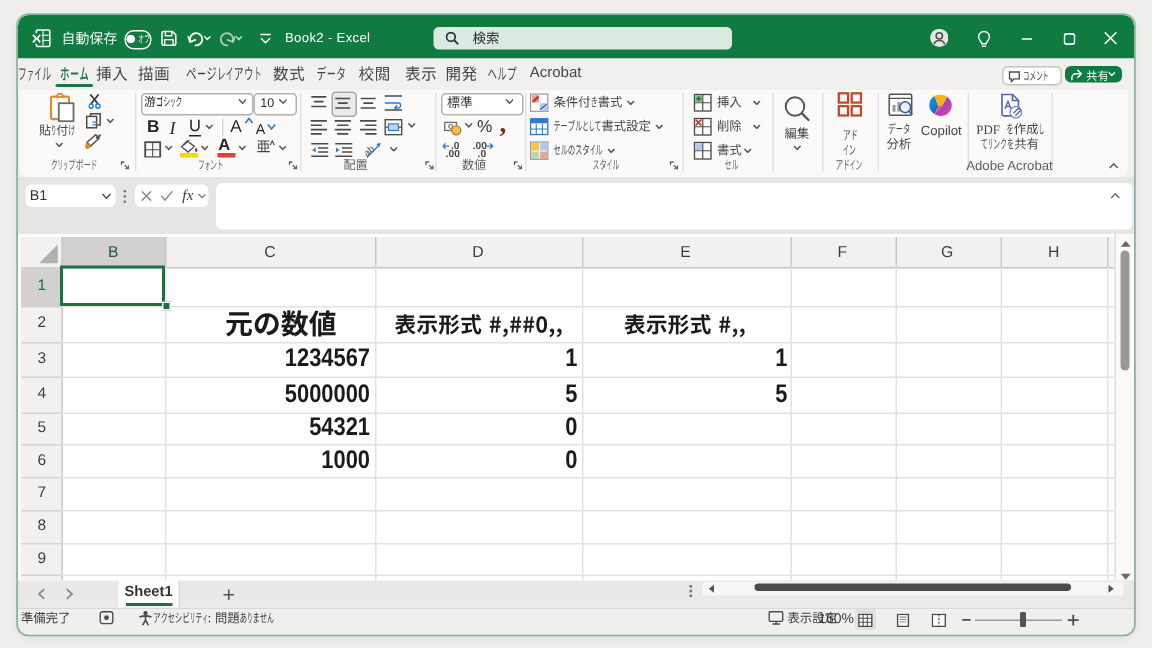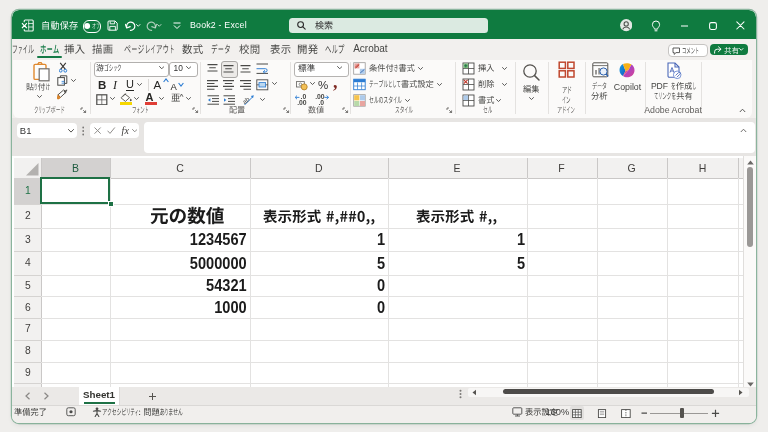--- a/index.html
+++ b/index.html
@@ -498,21 +498,21 @@
 <svg class="ab" style="left:652.0px;top:51.5px" width="19.0" height="18.0" viewBox="0 0 19 18">
       <path d="M4 1 h7 l4 4 v9 a1.2 1.2 0 0 1 -1.2 1.2 H5.2 A1.2 1.2 0 0 1 4 14 Z" fill="#fff" stroke="#4b68b8" stroke-width="1.1"></path>
 <path d="M11 1 v4 h4" fill="none" stroke="#4b68b8" stroke-width="1.1"></path>
 <circle cx="13.2" cy="12.8" r="3.8" fill="#fff" stroke="#7b95d6" stroke-width="1"></circle>
 <path d="M11.6 13.5 l2.8-2.8 a1 1 0 0 1 1.5 1.5 l-3 3" fill="none" stroke="#4b68b8" stroke-width="0.9"></path>
 <path d="M6 10.5 L8 5.5 L10 10.5 M6.8 9 h2.5" fill="none" stroke="#4b68b8" stroke-width="0.9"></path>
     </svg>
 <svg class="ab" style="left:658.9px;top:71.1px" width="27.2" height="10.5">
       <path transform="translate(0 7.98)" d="M2.2 -6.6Q2.2 -6.4 2.2 -6.1Q2.1 -5.7 2 -5.3Q1.9 -4.9 1.8 -4.5Q1.7 -4.1 1.5 -3.8Q1.6 -3.9 1.7 -3.9Q1.9 -4 2 -4Q2.1 -4.1 2.2 -4.1Q2.5 -4.1 2.7 -3.8Q2.9 -3.5 2.9 -3Q2.9 -2.9 2.9 -2.6Q2.9 -2.4 2.9 -2.1Q2.9 -1.8 2.9 -1.6Q2.9 -1.3 2.9 -1.1L2.5 -1.1Q2.5 -1.3 2.5 -1.5Q2.5 -1.7 2.5 -2Q2.5 -2.2 2.5 -2.5Q2.5 -2.7 2.5 -2.8Q2.5 -3.2 2.4 -3.4Q2.3 -3.6 2.1 -3.6Q1.8 -3.6 1.6 -3.4Q1.4 -3.2 1.2 -2.9Q1.1 -2.8 1 -2.5Q0.9 -2.3 0.8 -2.1L0.5 -2.5Q0.8 -3.1 1 -3.6Q1.3 -4.1 1.4 -4.5Q1.6 -5 1.7 -5.3Q1.7 -5.7 1.8 -6Q1.8 -6.4 1.8 -6.7ZM0.6 -5.7Q0.8 -5.7 1 -5.7Q1.2 -5.6 1.4 -5.6Q1.7 -5.6 2.1 -5.7Q2.5 -5.7 2.9 -5.8Q3.2 -5.8 3.6 -5.9L3.6 -5.3Q3.3 -5.2 3 -5.2Q2.8 -5.1 2.5 -5.1Q2.2 -5.1 1.9 -5.1Q1.6 -5.1 1.4 -5.1Q1.3 -5.1 1.1 -5.1Q1 -5.1 0.9 -5.1Q0.7 -5.1 0.6 -5.1ZM4.3 -3.7Q4.2 -3.7 4.2 -3.6Q4.1 -3.6 4 -3.5Q3.9 -3.5 3.9 -3.4Q3.6 -3.3 3.3 -3Q2.9 -2.8 2.6 -2.5Q2.3 -2.2 2.2 -2Q2 -1.8 1.9 -1.5Q1.8 -1.3 1.8 -1Q1.8 -0.8 1.8 -0.6Q1.9 -0.5 2 -0.4Q2.1 -0.3 2.3 -0.3Q2.5 -0.2 2.6 -0.2Q2.9 -0.2 3.3 -0.3Q3.7 -0.3 4 -0.4L4 0.2Q3.8 0.3 3.5 0.3Q3.3 0.3 3.1 0.4Q2.8 0.4 2.6 0.4Q2.3 0.4 2 0.3Q1.7 0.2 1.5 -0.1Q1.4 -0.4 1.4 -0.9Q1.4 -1.3 1.5 -1.6Q1.6 -1.9 1.7 -2.2Q1.9 -2.4 2.1 -2.7Q2.3 -2.9 2.6 -3.1Q2.8 -3.3 3 -3.4Q3.2 -3.6 3.4 -3.7Q3.6 -3.9 3.7 -4Q3.8 -4.1 3.9 -4.2Q4 -4.2 4.1 -4.3ZM8.9 -5.7L12.8 -5.7L12.8 -5L8.6 -5ZM9.9 -3.8L12.6 -3.8L12.6 -3.2L9.9 -3.2ZM9.9 -2L12.7 -2L12.7 -1.4L9.9 -1.4ZM9.6 -5.5L10.2 -5.5L10.2 0.7L9.6 0.7ZM9.2 -7L9.8 -6.8Q9.6 -6.1 9.3 -5.5Q8.9 -4.8 8.6 -4.3Q8.2 -3.7 7.9 -3.3Q7.8 -3.3 7.7 -3.4Q7.6 -3.5 7.5 -3.6Q7.5 -3.7 7.4 -3.7Q7.8 -4.1 8.1 -4.6Q8.4 -5.2 8.7 -5.7Q9 -6.3 9.2 -7ZM7.2 -7L7.8 -6.8Q7.5 -6.1 7.2 -5.4Q6.8 -4.7 6.4 -4.1Q6 -3.5 5.5 -3Q5.5 -3.1 5.4 -3.2Q5.4 -3.4 5.3 -3.5Q5.2 -3.6 5.2 -3.7Q5.6 -4.1 6 -4.6Q6.3 -5.2 6.7 -5.8Q7 -6.4 7.2 -7ZM6.3 -4.9L7 -5.5L7 -5.5L7 0.7L6.3 0.7ZM14.5 -3.9L16.6 -3.9L16.6 -3.3L14.5 -3.3ZM16.3 -3.9L16.9 -3.9Q16.9 -3.9 16.9 -3.9Q16.9 -3.8 16.9 -3.7Q16.9 -3.7 16.9 -3.6Q16.9 -2.7 16.9 -2.1Q16.8 -1.5 16.8 -1.2Q16.7 -0.9 16.7 -0.8Q16.6 -0.7 16.4 -0.6Q16.3 -0.6 16.2 -0.6Q16 -0.5 15.7 -0.5Q15.5 -0.6 15.2 -0.6Q15.2 -0.7 15.1 -0.9Q15.1 -1 15 -1.2Q15.3 -1.1 15.5 -1.1Q15.8 -1.1 15.9 -1.1Q16 -1.1 16 -1.1Q16.1 -1.2 16.1 -1.2Q16.2 -1.3 16.2 -1.5Q16.3 -1.8 16.3 -2.4Q16.3 -2.9 16.3 -3.8ZM18.6 -6.6L19 -7Q19.3 -6.9 19.5 -6.7Q19.8 -6.6 20.1 -6.4Q20.3 -6.2 20.5 -6.1L20.1 -5.6Q19.9 -5.8 19.7 -6Q19.5 -6.1 19.2 -6.3Q18.9 -6.5 18.6 -6.6ZM19.8 -4.4L20.4 -4.2Q19.9 -2.6 19 -1.3Q18.1 -0.1 16.8 0.6Q16.8 0.6 16.7 0.5Q16.6 0.4 16.5 0.3Q16.4 0.2 16.4 0.1Q17.6 -0.6 18.5 -1.7Q19.3 -2.8 19.8 -4.4ZM14.6 -5.6L20.9 -5.6L20.9 -5L14.6 -5ZM14.2 -5.6L14.8 -5.6L14.8 -3.3Q14.8 -2.8 14.8 -2.3Q14.7 -1.8 14.6 -1.2Q14.6 -0.7 14.4 -0.2Q14.2 0.3 13.9 0.7Q13.9 0.7 13.8 0.6Q13.7 0.5 13.6 0.4Q13.5 0.3 13.4 0.3Q13.7 -0.2 13.9 -0.8Q14.1 -1.5 14.1 -2.1Q14.2 -2.7 14.2 -3.3ZM17.6 -7L18.2 -7Q18.2 -5.9 18.3 -4.8Q18.4 -3.8 18.6 -2.9Q18.7 -2 19 -1.4Q19.2 -0.7 19.5 -0.4Q19.8 -0 20.1 -0Q20.3 -0 20.3 -0.4Q20.4 -0.7 20.5 -1.6Q20.6 -1.5 20.7 -1.4Q20.9 -1.3 21 -1.2Q20.9 -0.5 20.8 -0.1Q20.7 0.3 20.5 0.4Q20.3 0.6 20 0.6Q19.6 0.6 19.3 0.3Q18.9 0 18.7 -0.5Q18.4 -1 18.2 -1.7Q18 -2.4 17.9 -3.3Q17.7 -4.1 17.7 -5.1Q17.6 -6 17.6 -7ZM22.7 -6.5Q22.6 -6.3 22.6 -6.1Q22.6 -5.9 22.6 -5.7Q22.6 -5.3 22.6 -4.8Q22.6 -4.3 22.6 -3.7Q22.6 -3.1 22.6 -2.6Q22.6 -2 22.6 -1.5Q22.6 -1 22.6 -0.8Q22.7 -0.5 22.9 -0.4Q23 -0.3 23.2 -0.3Q23.5 -0.3 23.7 -0.4Q23.9 -0.6 24.1 -0.8Q24.2 -1 24.4 -1.4Q24.5 -1.7 24.6 -2L24.8 -1.4Q24.7 -1.1 24.6 -0.8Q24.4 -0.5 24.2 -0.2Q24 0.1 23.8 0.3Q23.5 0.4 23.2 0.4Q22.9 0.4 22.7 0.2Q22.5 0.1 22.4 -0.4Q22.3 -0.8 22.3 -1.4Q22.3 -1.8 22.3 -2.3Q22.3 -2.7 22.3 -3.2Q22.3 -3.7 22.3 -4.2Q22.3 -4.6 22.3 -5Q22.3 -5.4 22.3 -5.7Q22.3 -5.9 22.3 -6.2Q22.3 -6.4 22.3 -6.6Z" fill="#454543"></path>
     </svg>
-<div class="ab" style="left:638.9px;top:69.7px;height:13px;line-height:13px;font-family:Liberation Sans, sans-serif;font-size:8.6px;font-weight:400;color:#454543;white-space:nowrap">PDF</div>
+<div class="ab" style="left:638.9px;top:69.7px;height:13px;line-height:13px;font-family:Liberation Serif, serif;font-size:8.6px;font-weight:400;color:#454543;white-space:nowrap">PDF</div>
 <svg class="ab" style="left:642.2px;top:80.6px" width="40.6" height="10.5">
       <path transform="translate(0 7.98)" d="M0.4 -5.6Q0.5 -5.6 0.6 -5.6Q0.7 -5.6 0.8 -5.6Q0.9 -5.6 1.1 -5.7Q1.3 -5.7 1.6 -5.8Q1.8 -5.8 2.2 -5.9Q2.5 -5.9 2.8 -6Q3 -6 3.2 -6Q3.5 -6.1 3.7 -6.1Q3.9 -6.1 4 -6.1L4 -5.4Q3.9 -5.4 3.7 -5.4Q3.5 -5.4 3.4 -5.4Q3.2 -5.4 3.1 -5.3Q2.9 -5.2 2.7 -4.9Q2.5 -4.6 2.3 -4.2Q2.2 -3.8 2.1 -3.4Q2.1 -3 2.1 -2.7Q2.1 -2.2 2.2 -1.8Q2.3 -1.4 2.4 -1.2Q2.6 -0.9 2.8 -0.8Q3 -0.6 3.2 -0.5Q3.4 -0.4 3.6 -0.4L3.5 0.3Q3.3 0.2 3 0.1Q2.7 0 2.5 -0.2Q2.3 -0.4 2.1 -0.7Q1.9 -1.1 1.8 -1.5Q1.7 -1.9 1.7 -2.5Q1.7 -3.2 1.8 -3.7Q2 -4.3 2.2 -4.7Q2.4 -5.1 2.6 -5.3Q2.4 -5.3 2.2 -5.3Q2 -5.2 1.7 -5.2Q1.5 -5.1 1.2 -5.1Q1 -5 0.8 -5Q0.6 -4.9 0.4 -4.8ZM7.3 -6.4Q7.3 -6.2 7.3 -6Q7.3 -5.9 7.3 -5.6Q7.3 -5.5 7.3 -5.2Q7.3 -5 7.3 -4.7Q7.3 -4.4 7.3 -4.3Q7.3 -3.5 7.2 -3Q7.2 -2.5 7.2 -2.1Q7.1 -1.7 7.1 -1.4Q7 -1.2 6.9 -0.9Q6.8 -0.6 6.6 -0.3Q6.5 -0.1 6.3 0.1Q6.2 0.2 6.1 0.3L5.8 -0.2Q6.1 -0.4 6.3 -0.6Q6.5 -0.9 6.7 -1.4Q6.8 -1.6 6.8 -1.9Q6.9 -2.2 6.9 -2.5Q6.9 -2.8 6.9 -3.3Q7 -3.7 7 -4.3Q7 -4.5 7 -4.7Q7 -5 7 -5.2Q7 -5.5 7 -5.6Q7 -5.9 7 -6Q7 -6.2 6.9 -6.4ZM5.6 -6.3Q5.6 -6.2 5.6 -6Q5.6 -5.9 5.6 -5.7Q5.6 -5.6 5.6 -5.4Q5.6 -5.2 5.6 -4.9Q5.6 -4.7 5.6 -4.3Q5.6 -4 5.6 -3.7Q5.6 -3.4 5.6 -3.2Q5.6 -3 5.6 -2.9Q5.6 -2.7 5.6 -2.6Q5.6 -2.4 5.6 -2.3L5.3 -2.3Q5.3 -2.4 5.3 -2.5Q5.3 -2.7 5.3 -2.9Q5.3 -3 5.3 -3.2Q5.3 -3.4 5.3 -3.7Q5.3 -4 5.3 -4.3Q5.3 -4.7 5.3 -4.9Q5.3 -5.2 5.3 -5.4Q5.3 -5.6 5.3 -5.7Q5.3 -5.8 5.3 -6Q5.3 -6.2 5.3 -6.3ZM9.1 -6.2Q9.3 -6 9.4 -5.8Q9.6 -5.6 9.8 -5.3Q9.9 -5.1 10.1 -4.8Q10.2 -4.6 10.3 -4.4L10 -3.9Q9.9 -4.1 9.8 -4.3Q9.7 -4.5 9.5 -4.8Q9.3 -5 9.2 -5.3Q9 -5.5 8.9 -5.6ZM8.7 -0.5Q9.1 -0.6 9.5 -0.8Q9.8 -1 10.1 -1.3Q10.4 -1.5 10.6 -1.8Q11 -2.2 11.3 -2.7Q11.6 -3.2 11.8 -3.8Q12 -4.3 12.2 -4.8L12.4 -4.1Q12.2 -3.6 12 -3.1Q11.8 -2.5 11.5 -2Q11.2 -1.5 10.8 -1.1Q10.6 -0.9 10.3 -0.6Q10 -0.4 9.7 -0.2Q9.4 0 9 0.2ZM16.7 -5.3Q16.7 -5.2 16.7 -5Q16.6 -4.9 16.6 -4.8Q16.6 -4.4 16.4 -3.9Q16.3 -3.4 16.2 -2.9Q16 -2.4 15.8 -1.9Q15.5 -1.2 15.1 -0.6Q14.6 -0.1 14 0.4L13.7 -0.2Q14.1 -0.4 14.4 -0.7Q14.8 -1.1 15 -1.4Q15.3 -1.8 15.5 -2.3Q15.7 -2.7 15.8 -3.1Q16 -3.6 16.1 -4.1Q16.2 -4.5 16.2 -4.9L14.5 -4.9L14.7 -5.5Q14.7 -5.5 14.9 -5.5Q15 -5.5 15.2 -5.5Q15.4 -5.5 15.6 -5.5Q15.8 -5.5 15.9 -5.5Q16.1 -5.5 16.1 -5.5Q16.2 -5.5 16.3 -5.5Q16.4 -5.6 16.4 -5.6ZM15.2 -6.5Q15.1 -6.4 15.1 -6.2Q15 -6 15 -5.9Q14.9 -5.4 14.7 -4.9Q14.5 -4.3 14.2 -3.8Q13.9 -3.3 13.5 -2.8L13.2 -3.3Q13.5 -3.6 13.7 -4Q14 -4.3 14.1 -4.7Q14.3 -5.1 14.4 -5.5Q14.6 -5.8 14.6 -6.1Q14.7 -6.2 14.7 -6.4Q14.8 -6.6 14.8 -6.8ZM19.5 -6.6Q19.5 -6.4 19.5 -6.1Q19.4 -5.7 19.3 -5.3Q19.2 -4.9 19.1 -4.5Q19 -4.1 18.8 -3.8Q18.9 -3.9 19 -3.9Q19.2 -4 19.3 -4Q19.4 -4.1 19.5 -4.1Q19.8 -4.1 20 -3.8Q20.2 -3.5 20.2 -3Q20.2 -2.9 20.2 -2.6Q20.2 -2.4 20.2 -2.1Q20.2 -1.8 20.2 -1.6Q20.2 -1.3 20.2 -1.1L19.8 -1.1Q19.8 -1.3 19.8 -1.5Q19.8 -1.7 19.8 -2Q19.8 -2.2 19.8 -2.5Q19.8 -2.7 19.8 -2.8Q19.8 -3.2 19.7 -3.4Q19.6 -3.6 19.4 -3.6Q19.1 -3.6 18.9 -3.4Q18.7 -3.2 18.5 -2.9Q18.4 -2.8 18.3 -2.5Q18.2 -2.3 18.1 -2.1L17.8 -2.5Q18.1 -3.1 18.4 -3.6Q18.6 -4.1 18.7 -4.5Q18.9 -5 19 -5.3Q19 -5.7 19.1 -6Q19.1 -6.4 19.1 -6.7ZM17.9 -5.7Q18.1 -5.7 18.3 -5.7Q18.5 -5.6 18.7 -5.6Q19 -5.6 19.4 -5.7Q19.8 -5.7 20.2 -5.8Q20.5 -5.8 20.9 -5.9L20.9 -5.3Q20.6 -5.2 20.3 -5.2Q20.1 -5.1 19.8 -5.1Q19.5 -5.1 19.2 -5.1Q18.9 -5.1 18.7 -5.1Q18.6 -5.1 18.4 -5.1Q18.3 -5.1 18.2 -5.1Q18 -5.1 17.9 -5.1ZM21.6 -3.7Q21.5 -3.7 21.5 -3.6Q21.4 -3.6 21.3 -3.5Q21.2 -3.5 21.2 -3.4Q20.9 -3.3 20.6 -3Q20.2 -2.8 19.9 -2.5Q19.6 -2.2 19.5 -2Q19.3 -1.8 19.2 -1.5Q19.1 -1.3 19.1 -1Q19.1 -0.8 19.1 -0.6Q19.2 -0.5 19.3 -0.4Q19.4 -0.3 19.6 -0.3Q19.8 -0.2 19.9 -0.2Q20.2 -0.2 20.6 -0.3Q21 -0.3 21.3 -0.4L21.3 0.2Q21.1 0.3 20.8 0.3Q20.6 0.3 20.4 0.4Q20.1 0.4 19.9 0.4Q19.6 0.4 19.3 0.3Q19 0.2 18.8 -0.1Q18.7 -0.4 18.7 -0.9Q18.7 -1.3 18.8 -1.6Q18.9 -1.9 19 -2.2Q19.2 -2.4 19.4 -2.7Q19.6 -2.9 19.9 -3.1Q20.1 -3.3 20.3 -3.4Q20.5 -3.6 20.7 -3.7Q20.9 -3.9 21 -4Q21.2 -4.1 21.2 -4.2Q21.3 -4.2 21.4 -4.3ZM24.5 -7L25.1 -7L25.1 -2.3L24.5 -2.3ZM27.5 -7L28.1 -7L28.1 -2.3L27.5 -2.3ZM22.6 -2.7L30 -2.7L30 -2.1L22.6 -2.1ZM22.9 -5.3L29.8 -5.3L29.8 -4.7L22.9 -4.7ZM27 -1.3L27.5 -1.6Q27.9 -1.3 28.4 -1Q28.8 -0.6 29.2 -0.3Q29.6 0 29.9 0.3L29.3 0.7Q29 0.4 28.7 0.1Q28.3 -0.3 27.8 -0.6Q27.4 -1 27 -1.3ZM24.9 -1.6L25.5 -1.3Q25.2 -1 24.8 -0.6Q24.4 -0.2 24 0.1Q23.6 0.4 23.2 0.7Q23.1 0.6 23 0.5Q22.9 0.4 22.8 0.4Q22.8 0.3 22.7 0.2Q23.1 0 23.5 -0.3Q23.9 -0.6 24.3 -0.9Q24.7 -1.3 24.9 -1.6ZM30.9 -6L38.1 -6L38.1 -5.4L30.9 -5.4ZM32.9 -3L36.8 -3L36.8 -2.4L32.9 -2.4ZM32.5 -4.4L36.7 -4.4L36.7 -3.8L33.1 -3.8L33.1 0.7L32.5 0.7ZM36.6 -4.4L37.2 -4.4L37.2 -0.1Q37.2 0.2 37.1 0.3Q37 0.5 36.8 0.6Q36.6 0.6 36.3 0.6Q35.9 0.7 35.4 0.7Q35.4 0.5 35.3 0.3Q35.2 0.2 35.2 0Q35.5 0 35.7 0.1Q35.9 0.1 36.1 0.1Q36.3 0.1 36.4 0.1Q36.5 0 36.5 0Q36.6 -0 36.6 -0.1ZM33.6 -7.1L34.3 -6.9Q34 -6 33.5 -5.1Q33.1 -4.2 32.5 -3.4Q31.9 -2.6 31.1 -2.1Q31.1 -2.1 31 -2.2Q30.9 -2.3 30.9 -2.4Q30.8 -2.5 30.7 -2.6Q31.3 -2.9 31.7 -3.5Q32.2 -4 32.6 -4.6Q32.9 -5.2 33.2 -5.8Q33.5 -6.4 33.6 -7.1ZM32.9 -1.5L36.8 -1.5L36.8 -1L32.9 -1Z" fill="#454543"></path>
     </svg>
 <div class="ab" style="left:0.0px;top:108.0px;width:744.0px;height:38.0px;background:#e7e5e3"></div>
 <div class="ab" style="left:4.8px;top:112.6px;width:60.6px;height:15.8px;background:#fff;border-radius:4px"></div>
 <div class="ab" style="left:7.8px;top:113.3px;height:31px;line-height:15px;font-family:'Liberation Sans';font-size:9.5px;font-weight:400;color:#333;white-space:nowrap">B1</div>
 <svg class="ab" style="left:56.0px;top:118.6px" width="6.0" height="4.3" viewBox="0 0 6 4.300000000000001">
       <path d="M0.5 0.5 L3.0 3.1 L5.5 0.5" fill="none" stroke="#55534f" stroke-width="1.0" stroke-linecap="round" stroke-linejoin="round"></path>
     </svg>
 <svg class="ab" style="left:69.5px;top:116.0px" width="3.0" height="10.0" viewBox="0 0 3 10">

